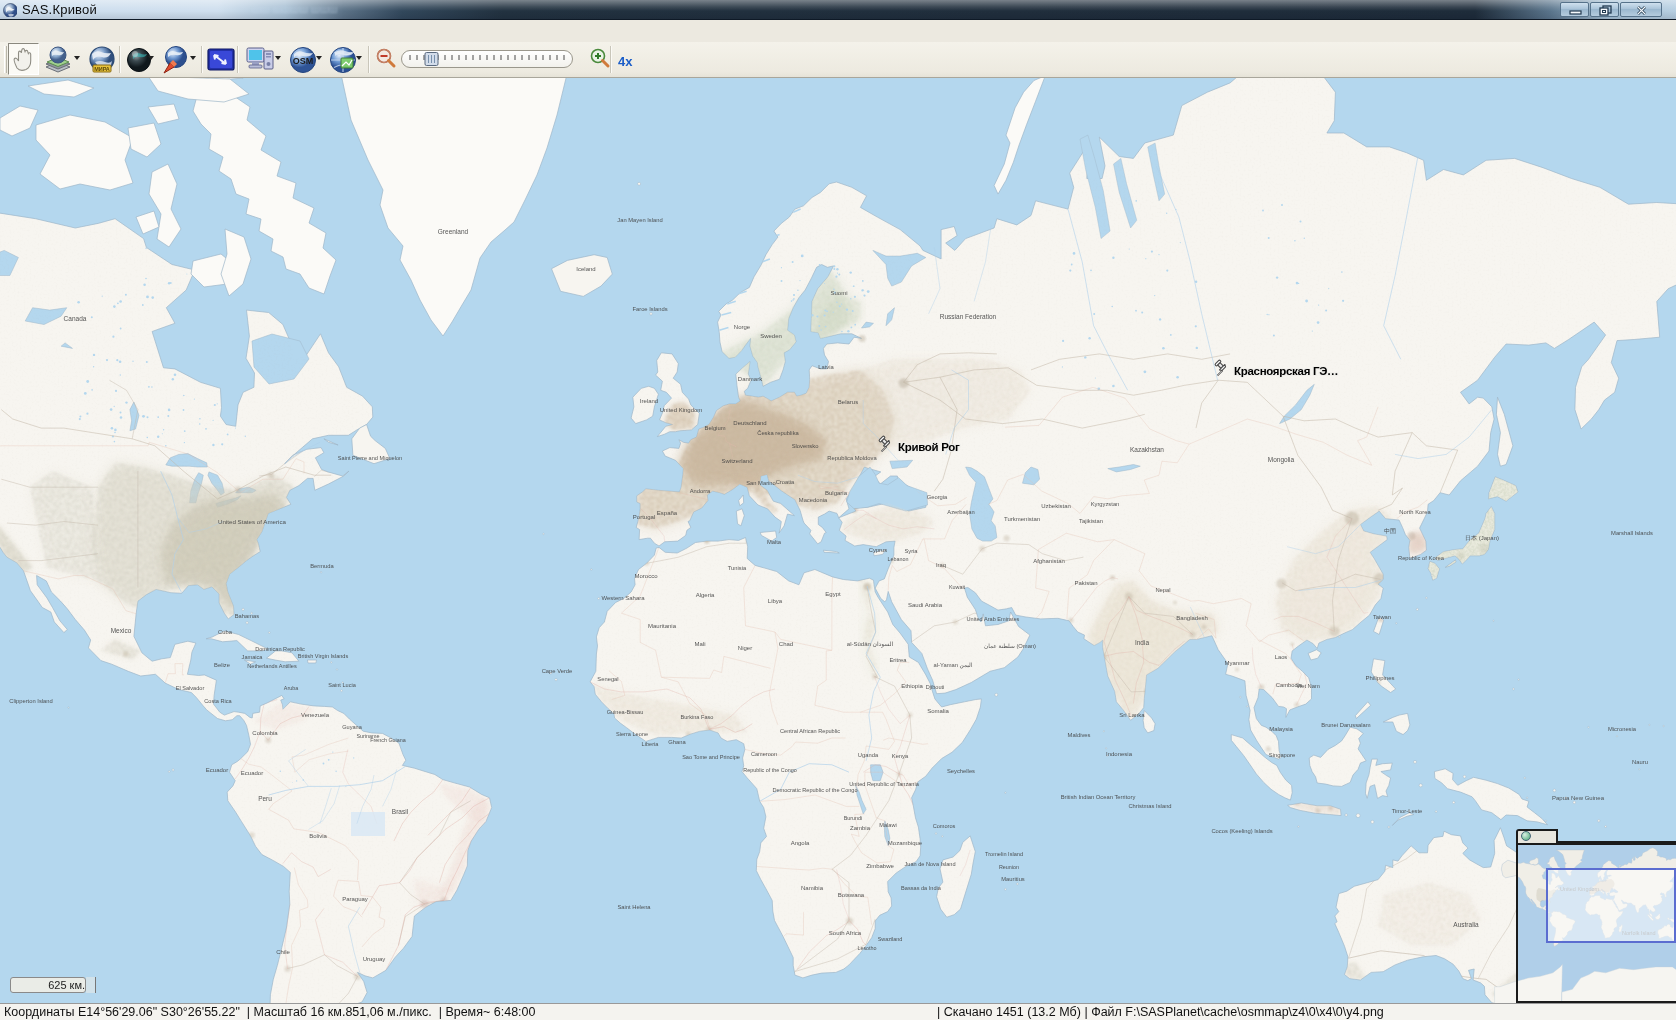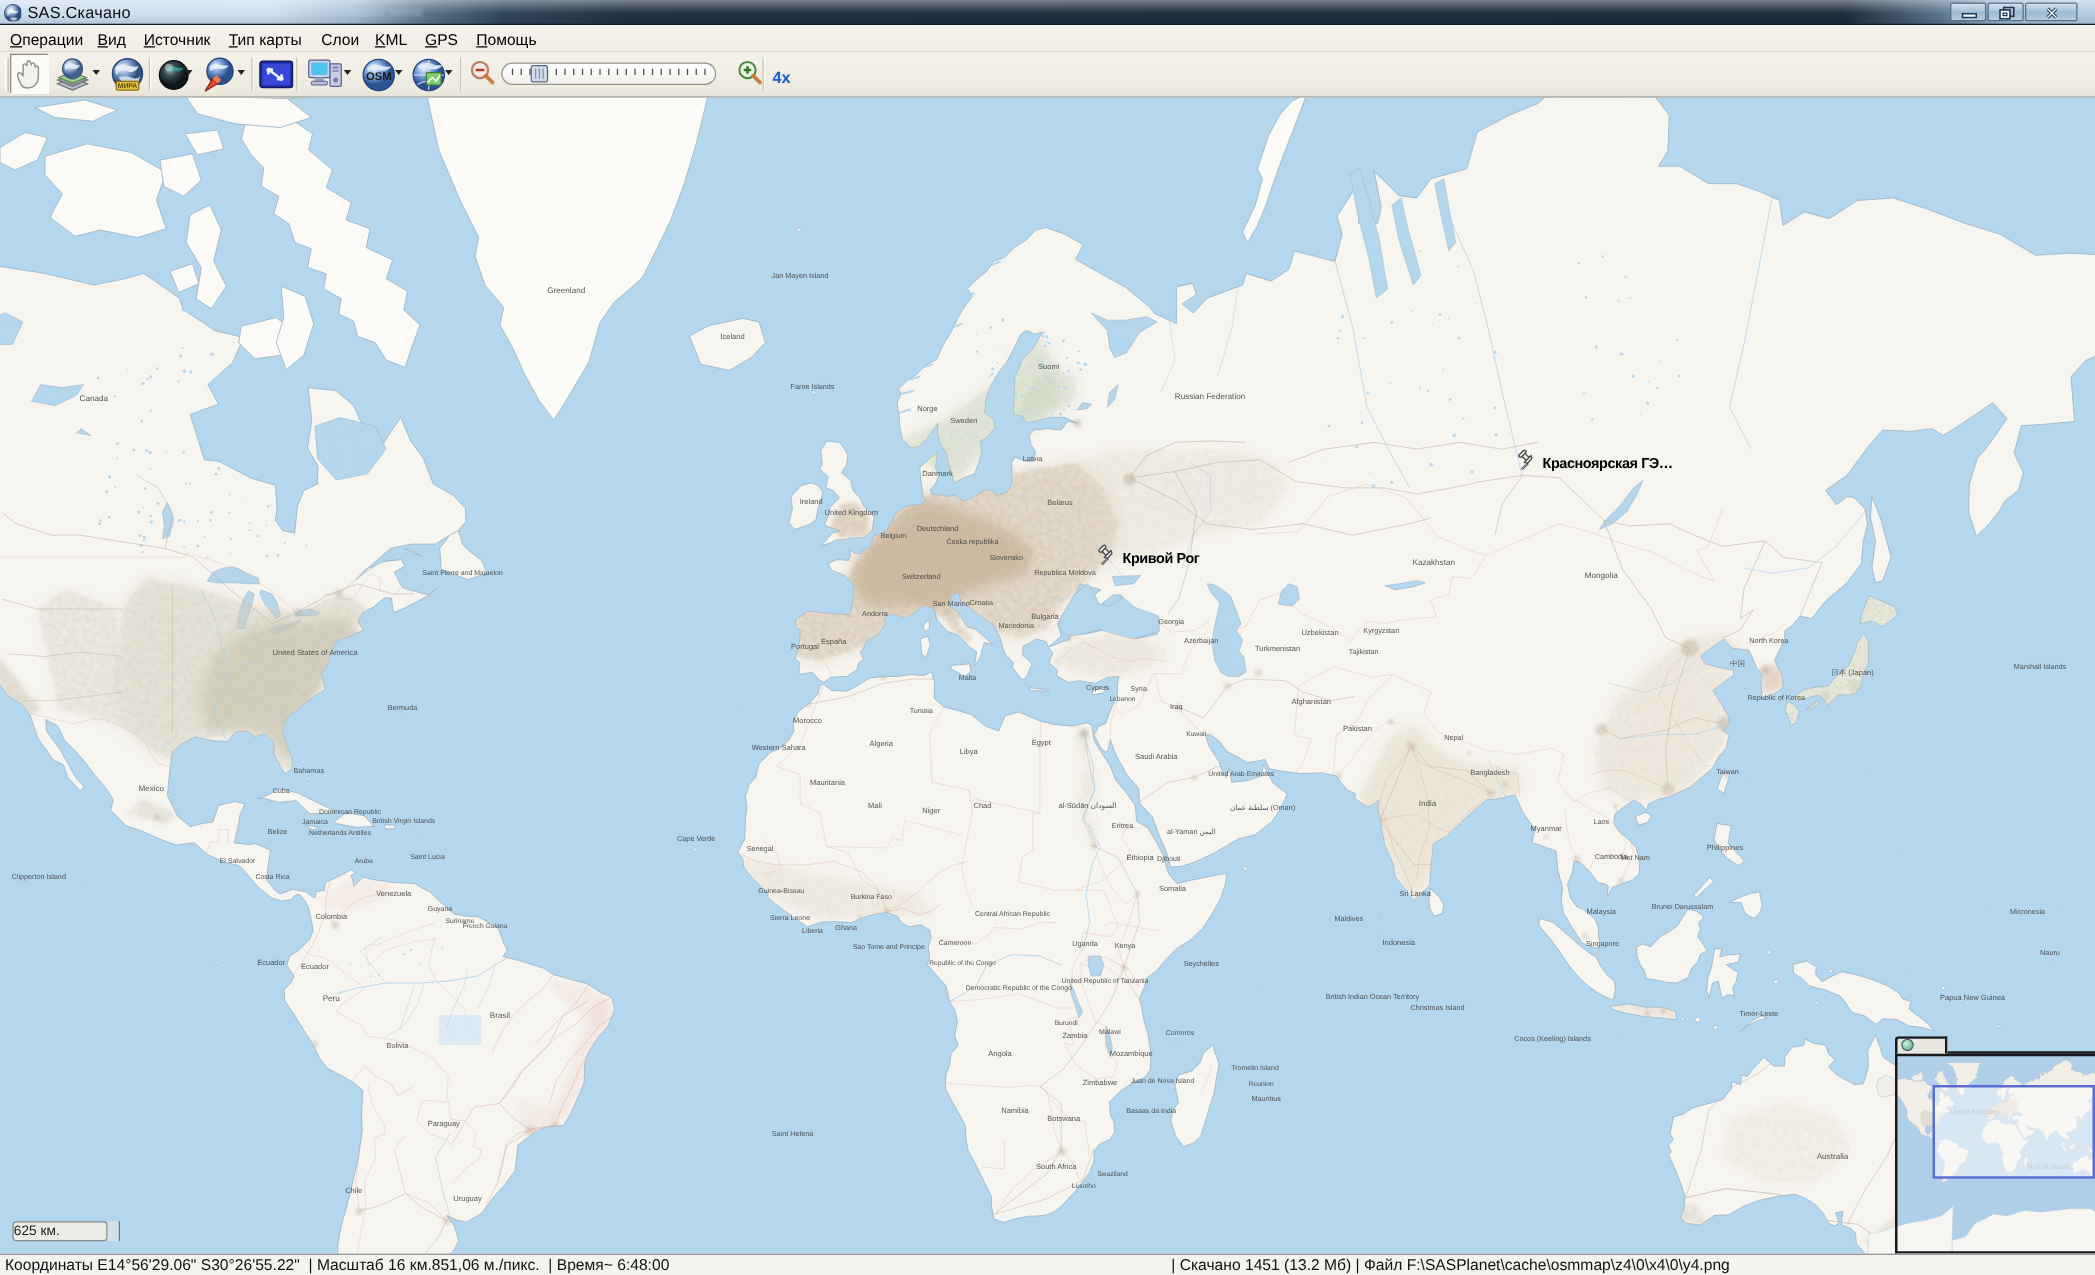--- a/index.html
+++ b/index.html
@@ -25,21 +25,21 @@
 #toolbar{position:absolute;left:0;top:42px;width:1676px;height:36px;background:linear-gradient(to bottom,#f4f2ea 0,#edeae0 85%,#e6e3d8 100%);border-bottom:1px solid #a9a69b}
 .tsep{position:absolute;top:4px;width:2px;height:27px;border-left:1px solid #c9c6ba;border-right:1px solid #fbfaf6}
 .grip{position:absolute;left:4px;top:4px;width:3px;height:27px;border-left:1px solid #fff;border-right:1px solid #b9b6aa}
 #handbtn{position:absolute;left:8px;top:1px;width:31px;height:32px;background:#fbfaf5;border:1px solid #8a887e;border-right-color:#fff;border-bottom-color:#fff;}
 .ticon{position:absolute;top:3px}
 .drop{position:absolute;top:14px;width:0;height:0;border-left:3.5px solid transparent;border-right:3.5px solid transparent;border-top:4px solid #222}
 #slider{position:absolute;left:401px;top:8px;width:172px;height:18px;background:linear-gradient(to bottom,#fff,#f2f1ec);border:1px solid #9a978c;border-radius:9px}
 #fourx{position:absolute;left:618px;top:12px;font-size:13px;font-weight:bold;color:#1a5dc8}
 
 #map{position:absolute;left:0;top:78px;width:1676px;height:925px;overflow:hidden;background:#b4d7ee}
-#scalebox{position:absolute;left:10px;top:899px;width:76px;height:16px;background:rgba(240,238,230,.9);border:1px solid #8a8a8a;border-radius:3px;font-size:11px;color:#222;text-align:left;line-height:14px}
+#scalebox{position:absolute;left:10px;top:899px;width:76px;height:16px;background:rgba(240,238,230,.9);border:1px solid #8a8a8a;border-radius:3px;font-size:11px;color:#222;text-align:right;line-height:14px}
 #scaletick{position:absolute;left:86px;top:899px;width:10px;height:16px;border-right:1px solid #777;background:rgba(240,238,230,.5)}
 #mmframe{position:absolute;left:1516px;top:765px;width:160px;height:160px;border:2px solid #1a1a1a;border-right:none}
 #mmtab{position:absolute;left:1516px;top:751px;width:42px;height:14px;background:#e8e6de;border:2px solid #1a1a1a;border-bottom:none;border-top-left-radius:3px}
 #mmtabline{position:absolute;left:1558px;top:763px;width:118px;height:2px;background:#1a1a1a}
 #mmicon{position:absolute;left:1521px;top:753px;width:10px;height:10px;border-radius:50%;background:radial-gradient(circle at 35% 35%,#d8efe3,#7fc4a0 60%,#4e9b77);border:1px solid #467}
 #mmviewport{position:absolute;left:1546px;top:790px;width:130px;height:75px;background:rgba(255,255,255,.5);border:2px solid #5b6dd0}
 
 #statusbar{position:absolute;left:0;top:1003px;width:1676px;height:17px;background:#f4f3ef;border-top:1px solid #999;font-size:12.5px;color:#111;white-space:pre}
 #statusbar span{position:absolute;top:1px}
 </style></head>
@@ -1065,21 +1065,21 @@
           <radialGradient id="gl" cx="35%" cy="30%">
             <stop offset="0" stop-color="#f2f7fc"></stop>
             <stop offset="55%" stop-color="#8fa8c8"></stop>
             <stop offset="100%" stop-color="#31508a"></stop>
           </radialGradient>
         </defs>
         <circle cx="7.5" cy="7.5" r="7" fill="url(#gl)" stroke="#2c3e5e" stroke-width="0.6"></circle>
         <path d="M3 5.5 Q5.5 3 8 5 T12 5.5 Q10 8.5 7.5 7.5 T3 9.5 Z" fill="#f2f5f8" opacity=".9"></path>
         <path d="M5 11.5 Q8 10 11 11.5 L10 13 Q7.5 14 6 13 Z" fill="#e8edf2" opacity=".7"></path>
       </svg>
-    <div id="ttext">SAS.Скачано</div>
+    <div id="ttext">SAS.Кривой</div>
     <div id="tghost">шш шшшш шшш</div>
     <div id="tbtns">
       <div class="tbtn">
           <svg width="29" height="15">
             <rect x="9" y="8" width="11" height="3" fill="#f6fafd" stroke="#223a50" stroke-width="1.2"></rect>
           </svg>
         </div>
       <div class="tbtn">
           <svg width="29" height="15">
             <rect x="12" y="3" width="8" height="7" fill="none" stroke="#223a50" stroke-width="1.3"></rect>
@@ -1087,30 +1087,20 @@
             <rect x="11.5" y="7.5" width="3" height="2" fill="none" stroke="#223a50" stroke-width="1"></rect>
           </svg>
         </div>
       <div class="tbtn" style="width:42px">
           <svg width="42" height="15">
             <path d="M17 4 L24 11 M24 4 L17 11" stroke="#223a50" stroke-width="2.6"></path>
             <path d="M17 4 L24 11 M24 4 L17 11" stroke="#f6fafd" stroke-width="1.1"></path>
           </svg>
         </div>
     </div>
-  </div>
-  <div id="menubar">
-    <span class="mi" style="left:8px"><u>О</u>перации</span>
-    <span class="mi" style="left:78px"><u>В</u>ид</span>
-    <span class="mi" style="left:115px"><u>И</u>сточник</span>
-    <span class="mi" style="left:183px"><u>Т</u>ип карты</span>
-    <span class="mi" style="left:257px">Слои</span>
-    <span class="mi" style="left:300px"><u>K</u>ML</span>
-    <span class="mi" style="left:340px"><u>G</u>PS</span>
-    <span class="mi" style="left:381px"><u>П</u>омощь</span>
   </div>
   <div id="toolbar">
     <div class="grip"></div>
     <div id="handbtn"><svg width="29" height="30" viewBox="0 0 29 30">
           <g fill="#f2f1ec" stroke="#8f8d84" stroke-width="1.1">
             <path d="M8 24 C6 20 4 16 5.5 14.5 C7 13.5 8.5 15 9.5 17 L9.5 9 C9.5 6.5 12 6.5 12.3 9 L12.8 6 C13.3 4 15.5 4.3 15.6 6.3 L16 7.5 C16.5 5.8 18.6 6 18.8 7.8 L19.3 9.5 C19.9 8.2 21.7 8.5 21.7 10.3 L21.7 17 C21.7 21 20 24 17 25.5 C13 27 10 26.5 8 24 Z"></path>
           </g>
         </svg></div>
     <div class="ticon" style="left:42px"><svg width="32" height="30" viewBox="0 0 32 30">
           <defs>

